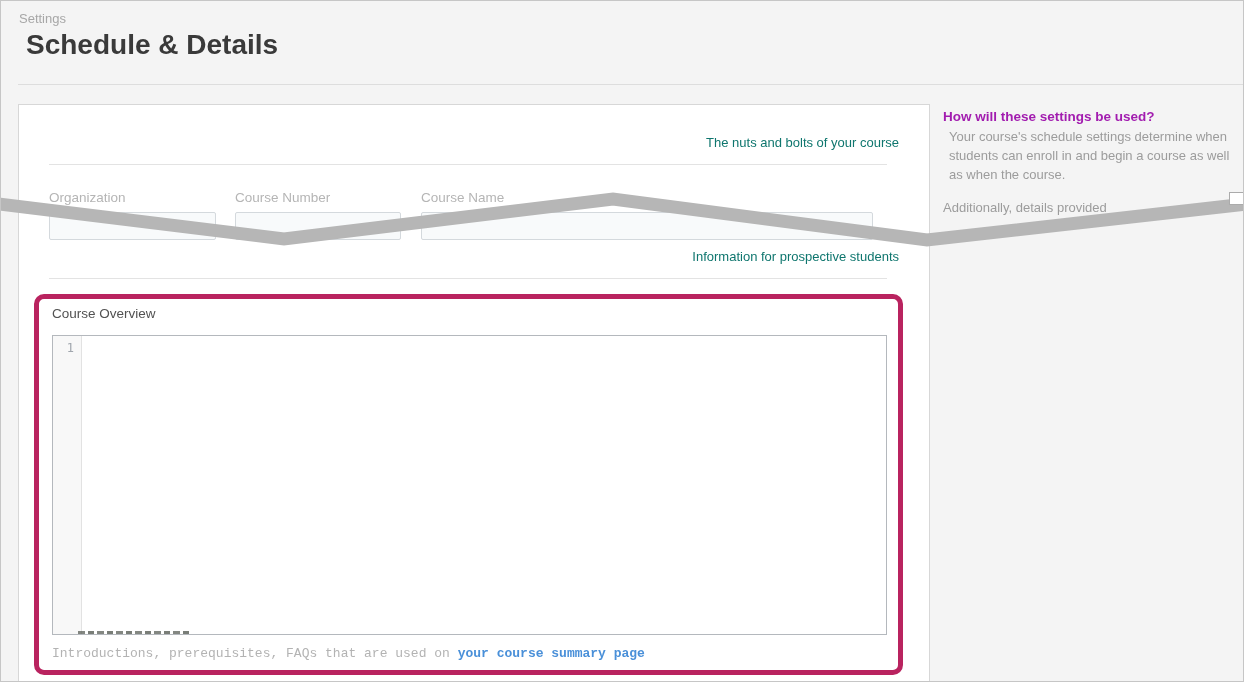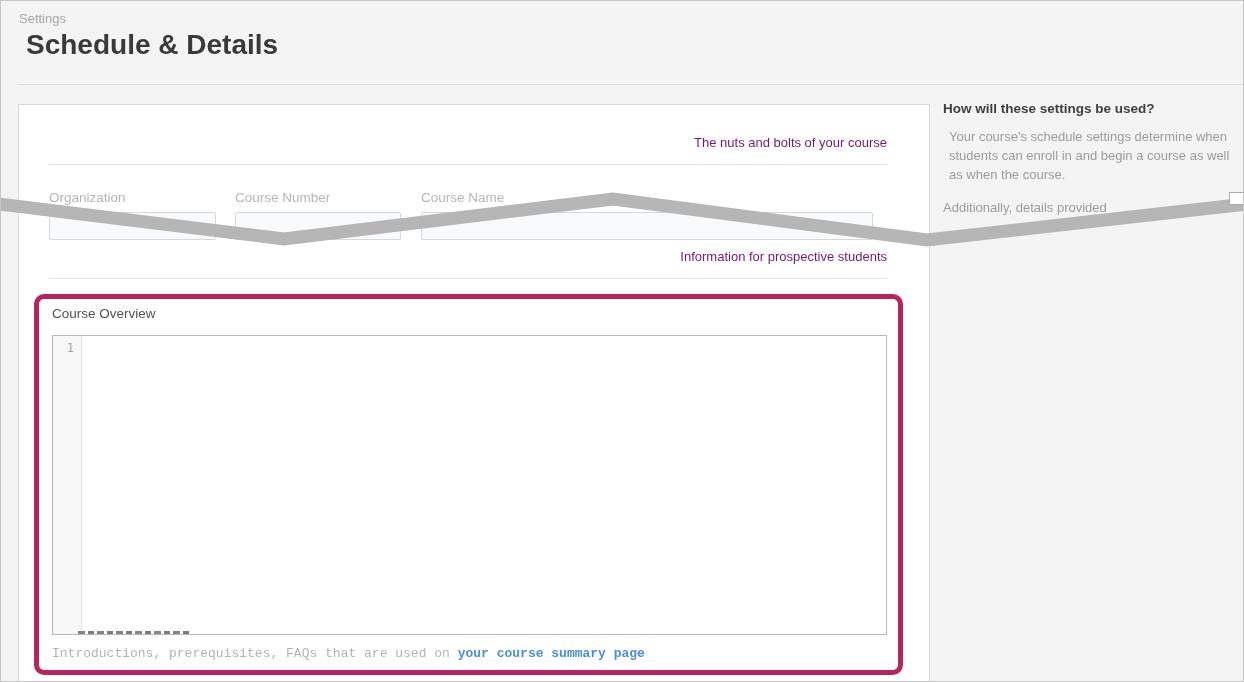--- a/index.html
+++ b/index.html
@@ -35,22 +35,22 @@
     position: absolute; left: 17px; top: 103px;
     width: 912px; height: 579px;
     background: #ffffff;
     border: 1px solid #d7d7d7;
   }
   .section-title {
     position: absolute; left: 30px;
     font-size: 21px; font-weight: 700; color: #3b3b3b;
   }
   .section-subtitle {
-    position: absolute; right: 42px;
-    font-size: 13px; color: #701a75;
+    position: absolute; right: 30px;
+    font-size: 13px; color: #0f766e;
   }
   .section-rule {
     position: absolute; left: 30px; right: 42px;
     height: 1px; background: #e3e3e3;
   }
   .field-label {
     position: absolute; top: 85px;
     font-size: 13.5px; color: #b5b5b5;
   }
   .text-input {
@@ -103,22 +103,22 @@
   }
   .helper-link {
     color: #4a90d9; font-weight: 600; text-decoration: none;
   }
 
   
   .sidebar {
     position: absolute; left: 942px; top: 96px; width: 276px;
   }
   .sidebar-heading {
-    position: absolute; left: 0; top: 4px;
-    font-size: 13.5px; font-weight: 700; color: #404040;
+    position: absolute; left: 0; top: 12px;
+    font-size: 13.5px; font-weight: 700; color: #a21caf;
   }
   .sidebar-para { position: absolute; left: 0; }
   .sidebar-line {
     font-size: 13px; color: #9c9c9c; line-height: 19px; white-space: nowrap;
   }
   .sidebar-para-2 { top: 101px; }
   .sidebar-para-1 { top: 30px; margin-left: 6px; }
 
   
   .zigzag-svg {

